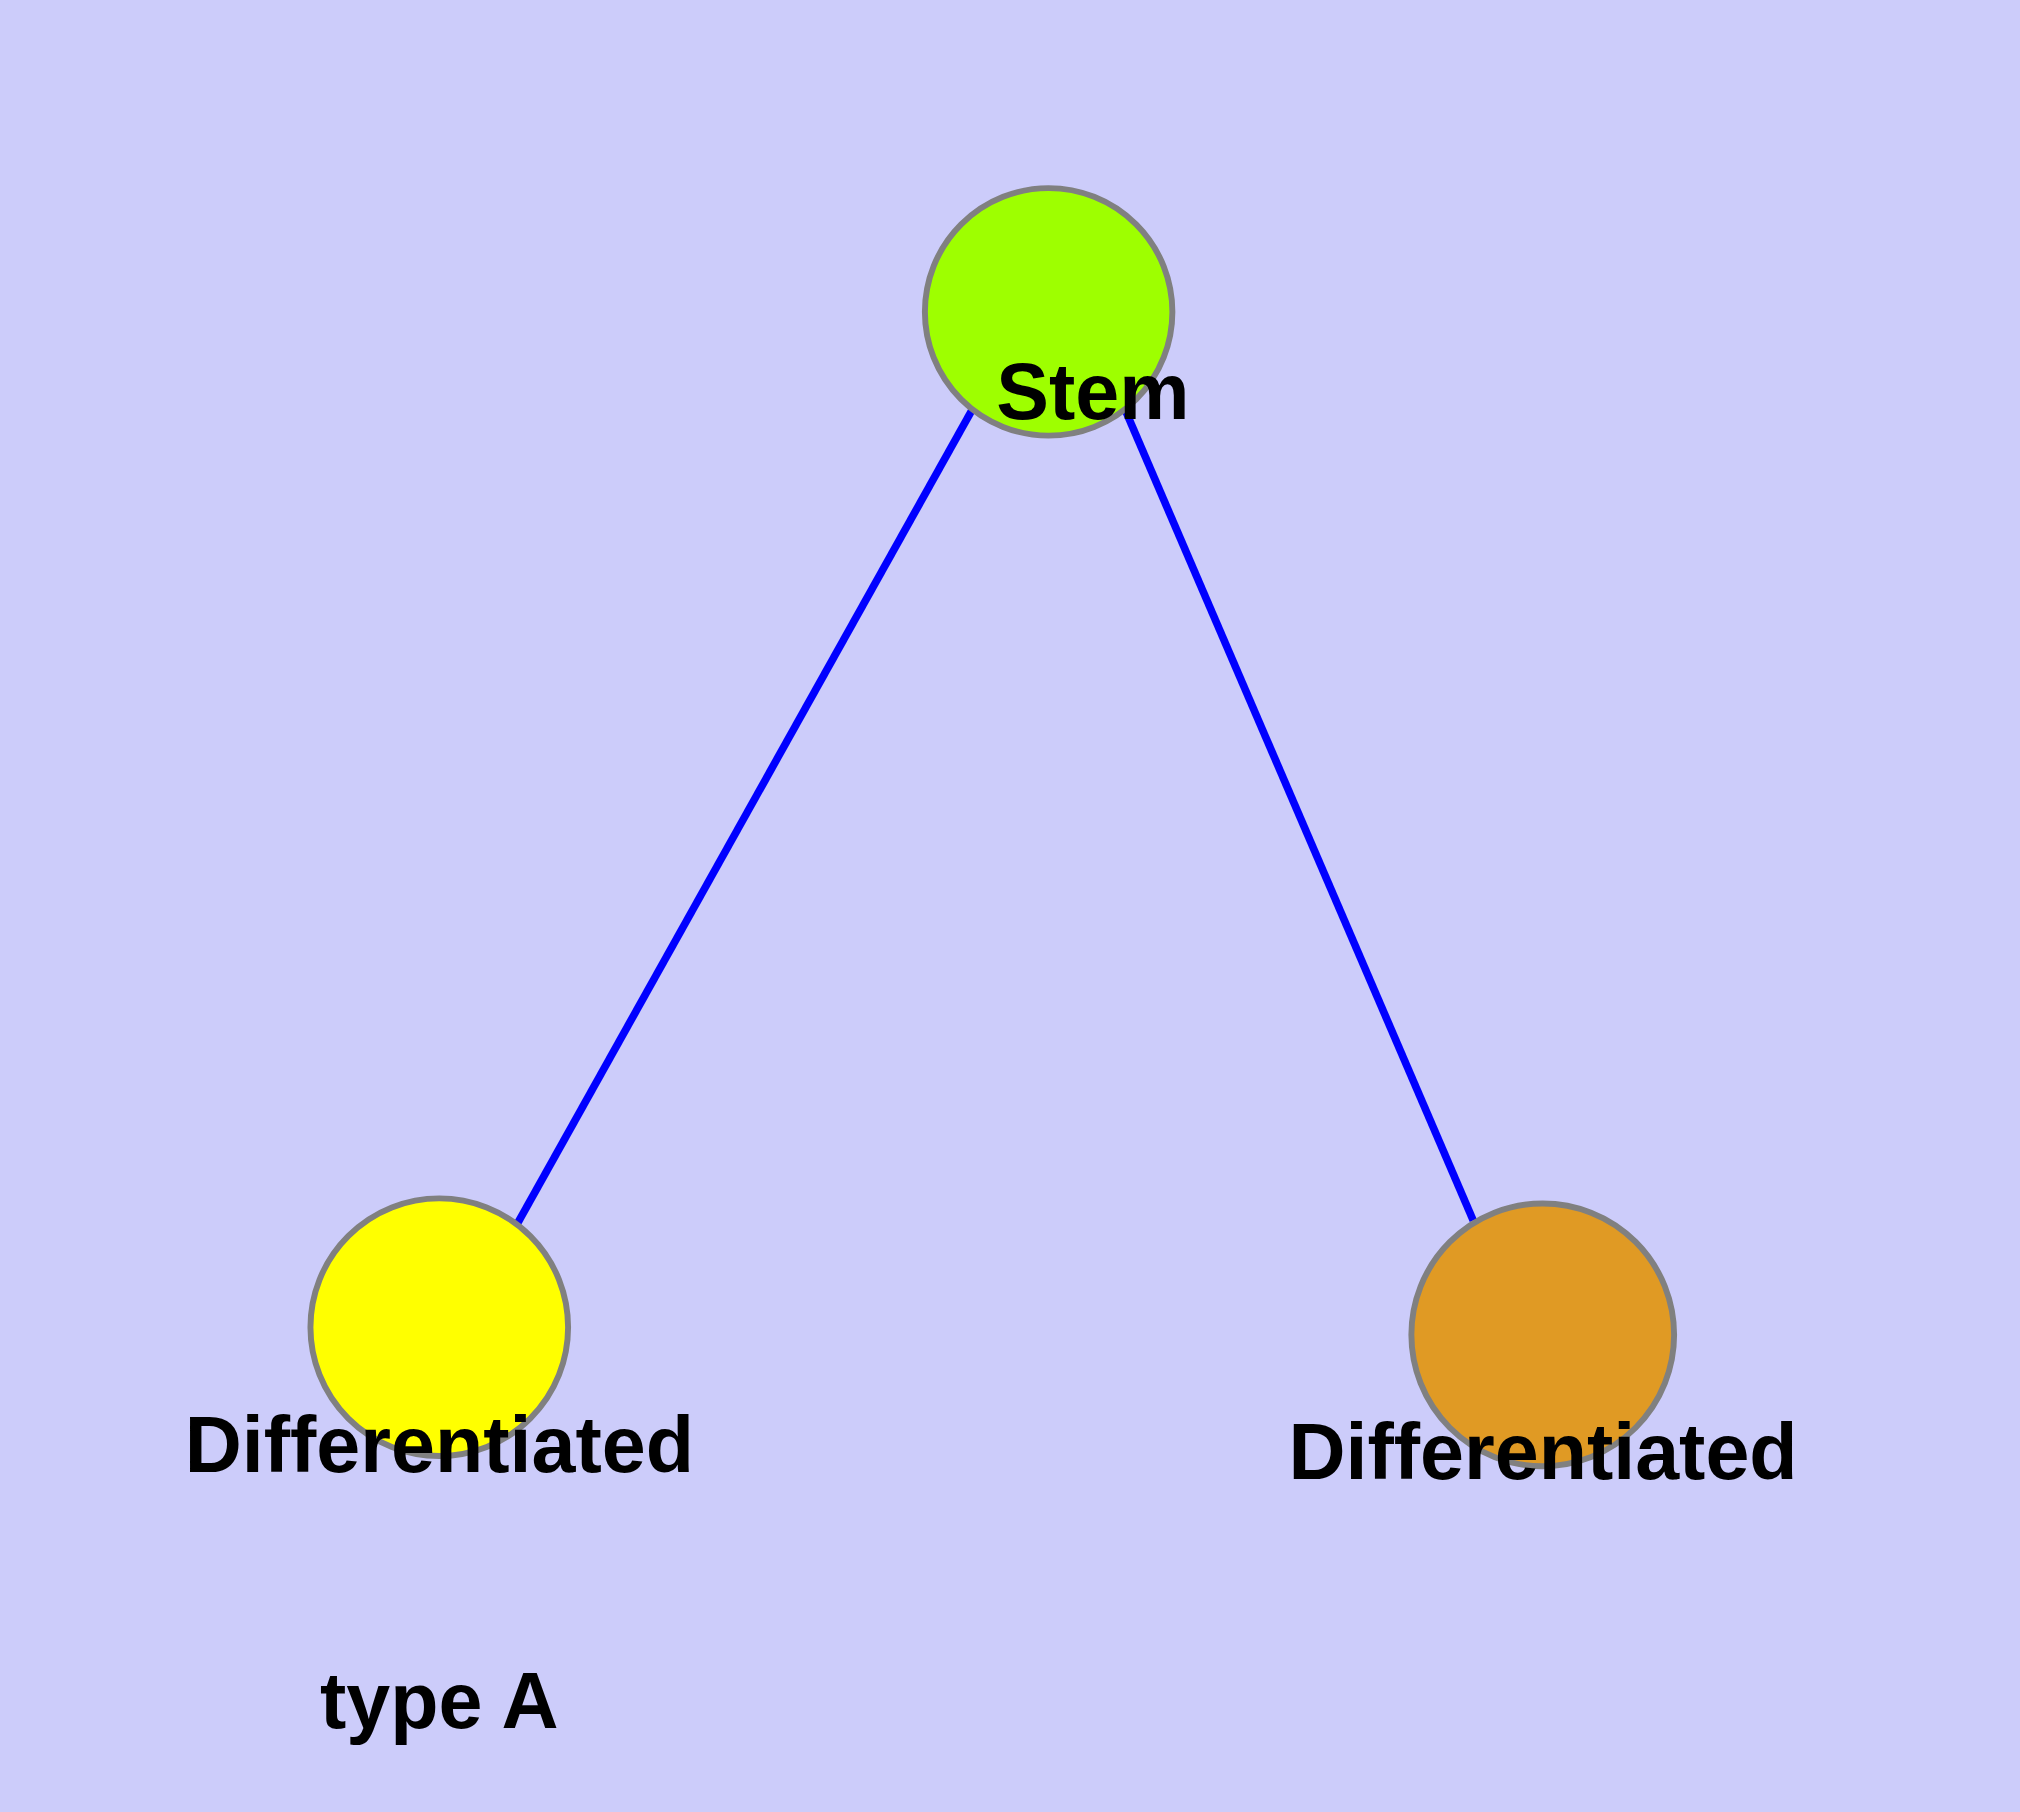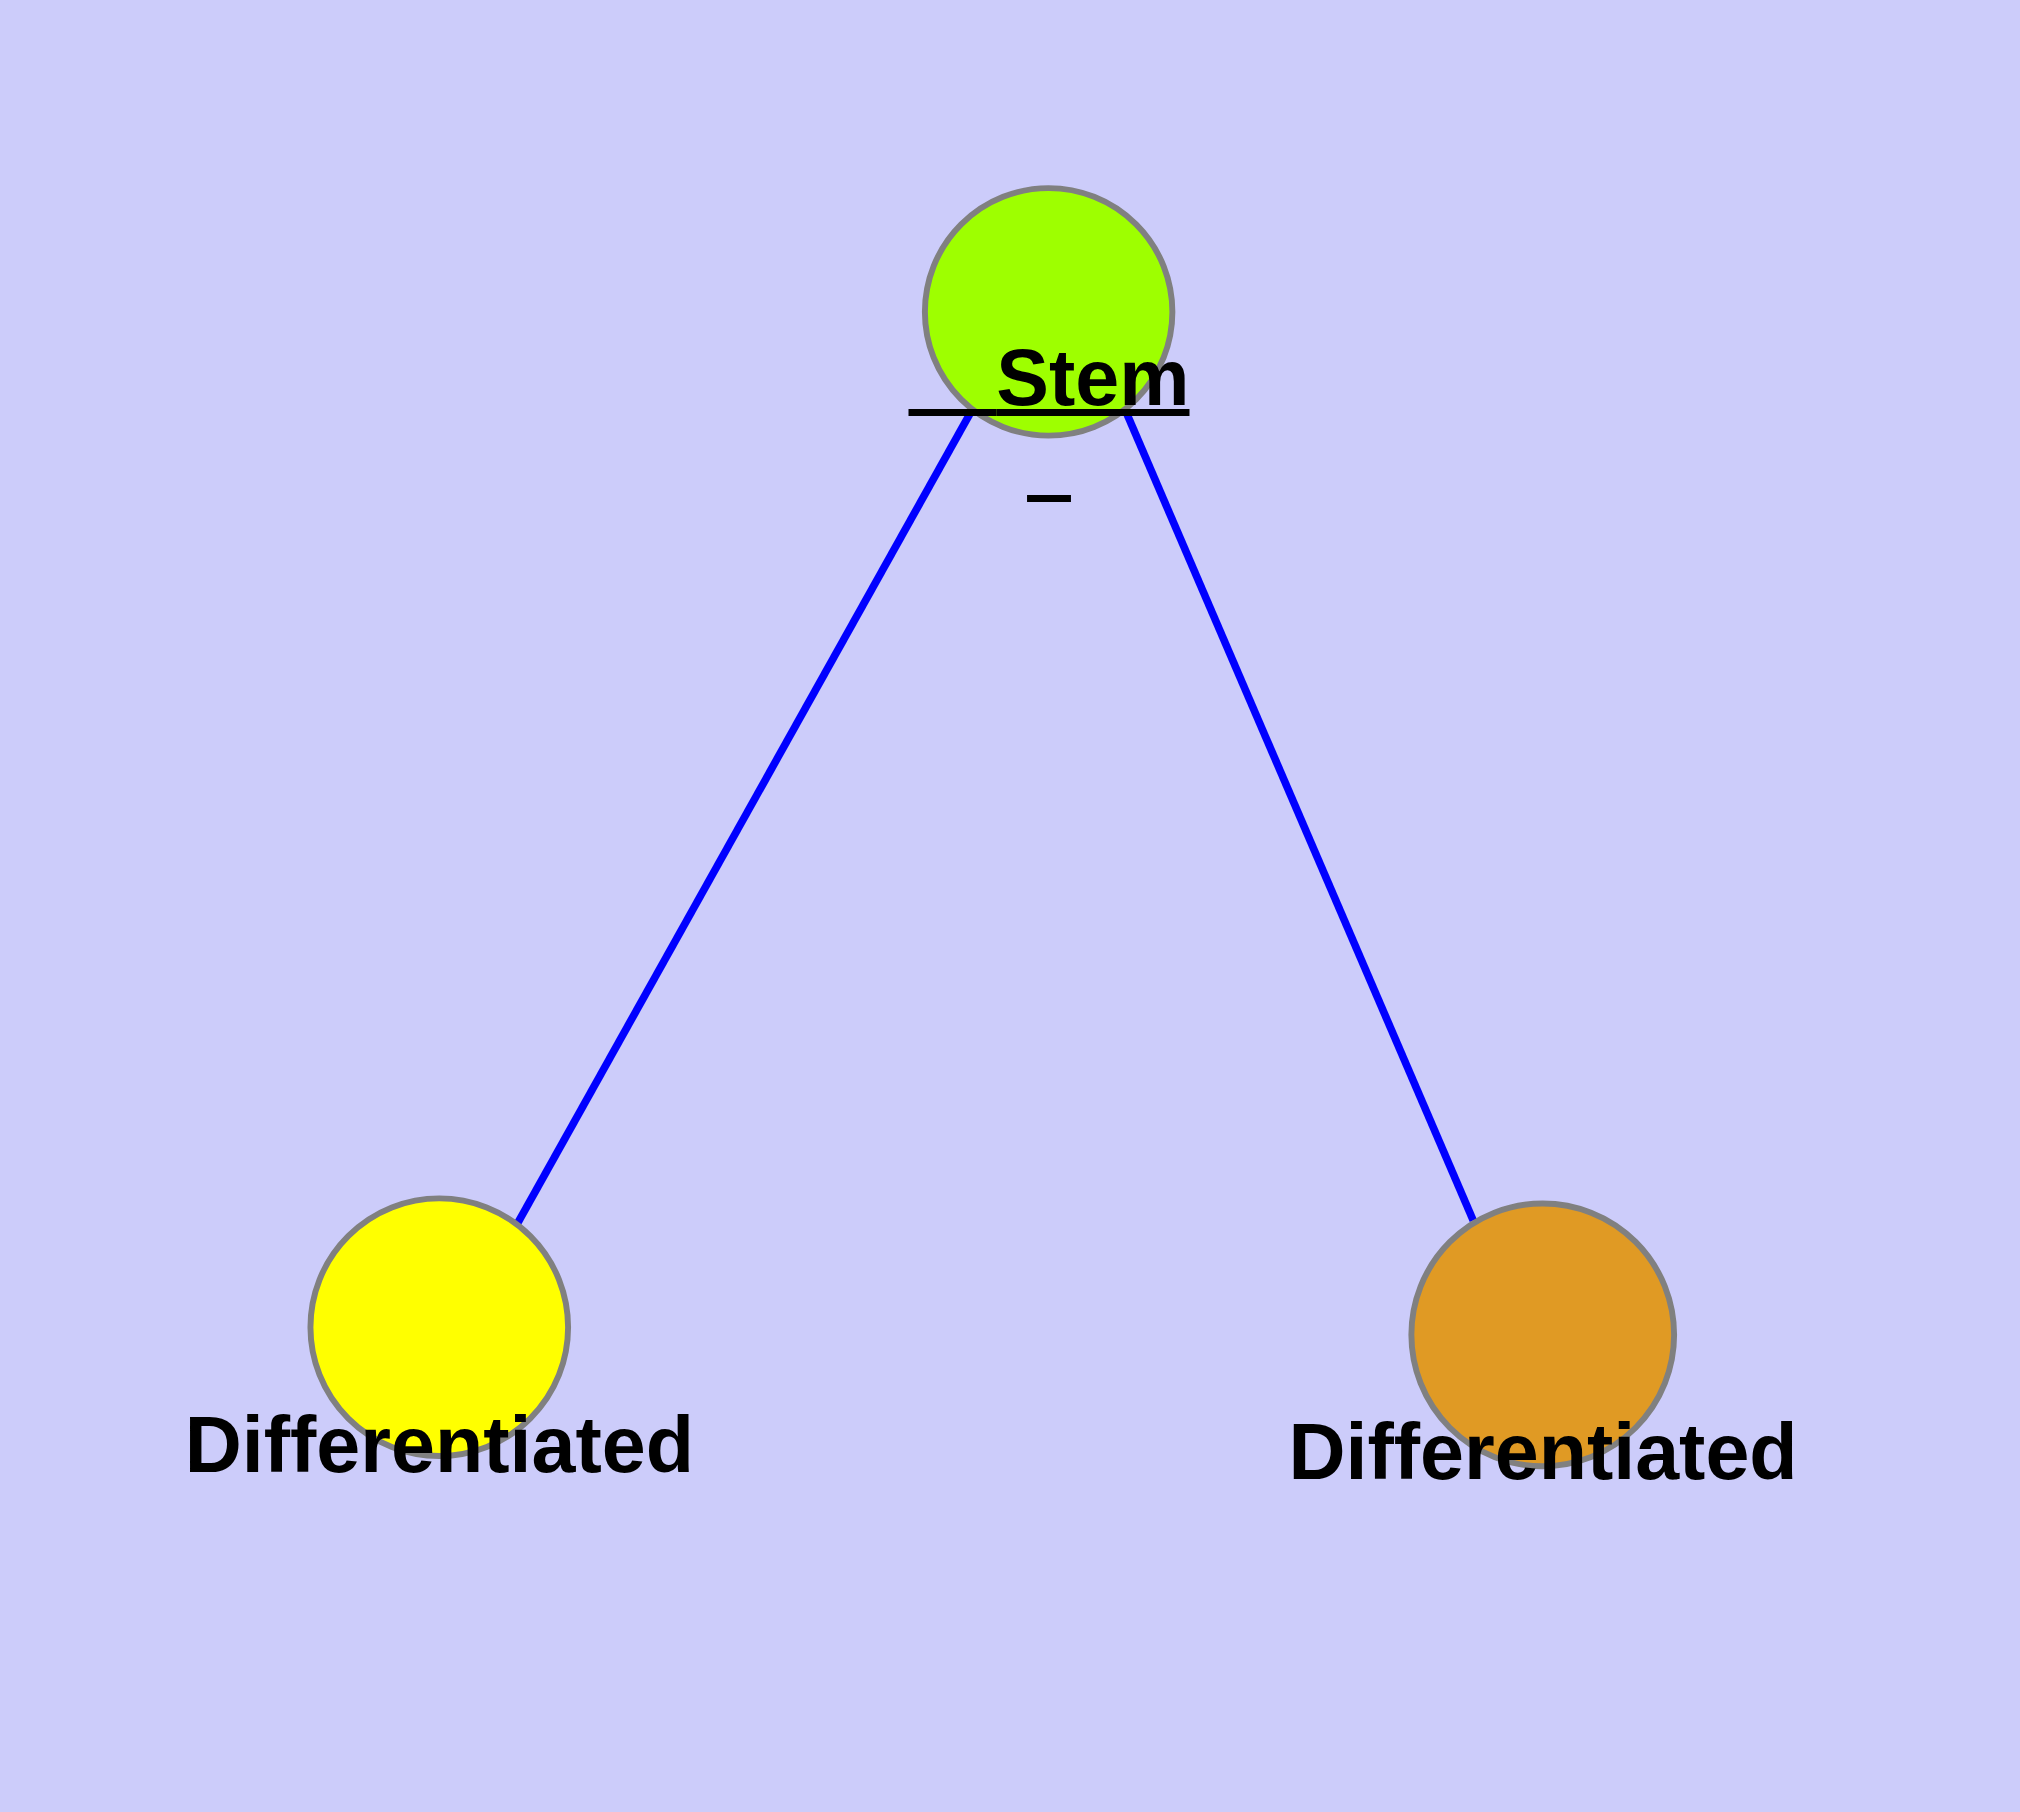--- a/index.html
+++ b/index.html
@@ -31,23 +31,22 @@
     font-family: "Liberation Sans", sans-serif;
     font-weight: bold;
     white-space: pre;
     line-height: 1.08;
     pointer-events: none;
     user-select: none;
   }
   .node-label.stem {
     font-size: 79px;
     left: 625px;
-    top: 250px;
+    top: 264px;
     width: 848px;
-    text-decoration: underline;
   }
   .node-label.typea {
     font-size: 79px;
     left: 15.3px;
     top: 1231px;
     width: 848px;
   }
   .node-label.typeb {
     font-size: 79px;
     left: 1119px;
@@ -73,20 +72,21 @@
       <circle id="node-diff-b" cx="1820" cy="1575" r="155" fill="#e09a24" stroke="#808080" stroke-width="7"></circle>
     </g>
   </svg>
 
   <div class="node-label stem" style="color: rgb(0, 0, 0); font-size: 79px;">
     <span>Stem</span>
   </div>
 
   <div class="node-label typea" style="color: rgb(0, 0, 0); font-size: 79px;">
     <div>Differentiated</div>
+    <div>type A</div>
   </div>
 
   <div class="node-label typeb" style="color: rgb(0, 0, 0); font-size: 79px;">
     <div>Differentiated</div>
   </div>
 
 </div>
 
 
 </body></html>

